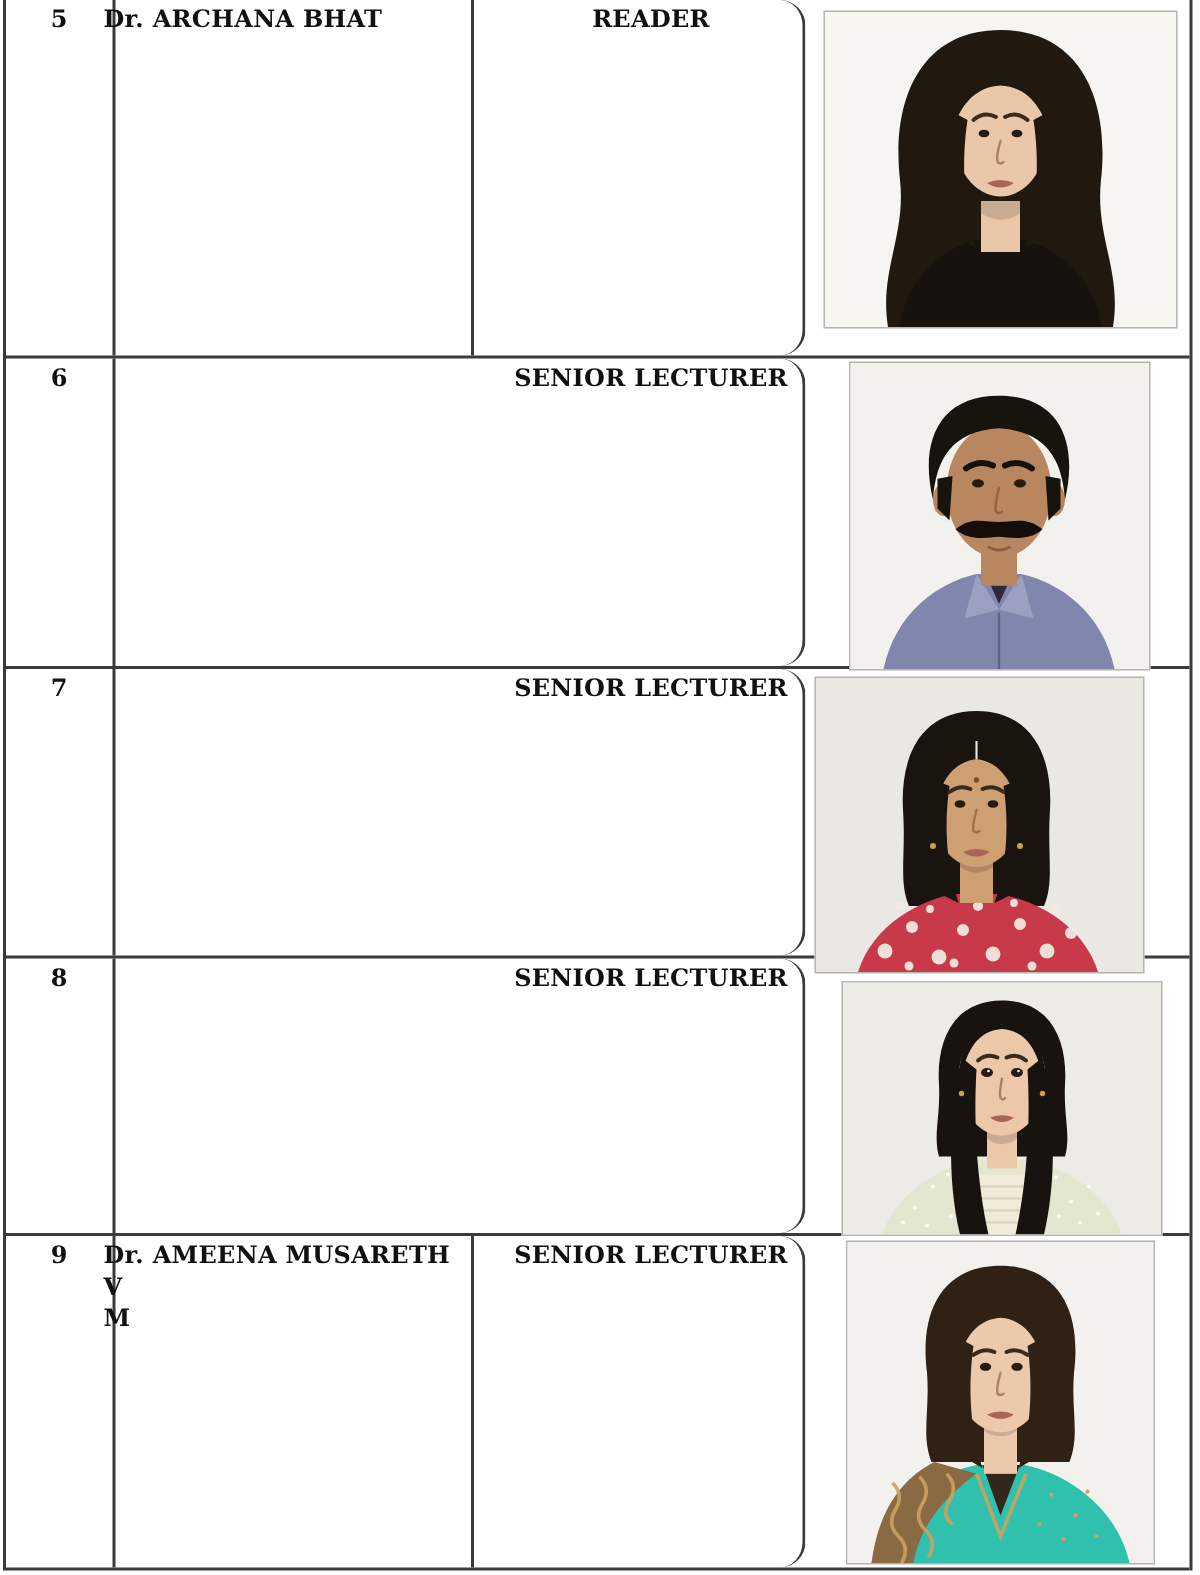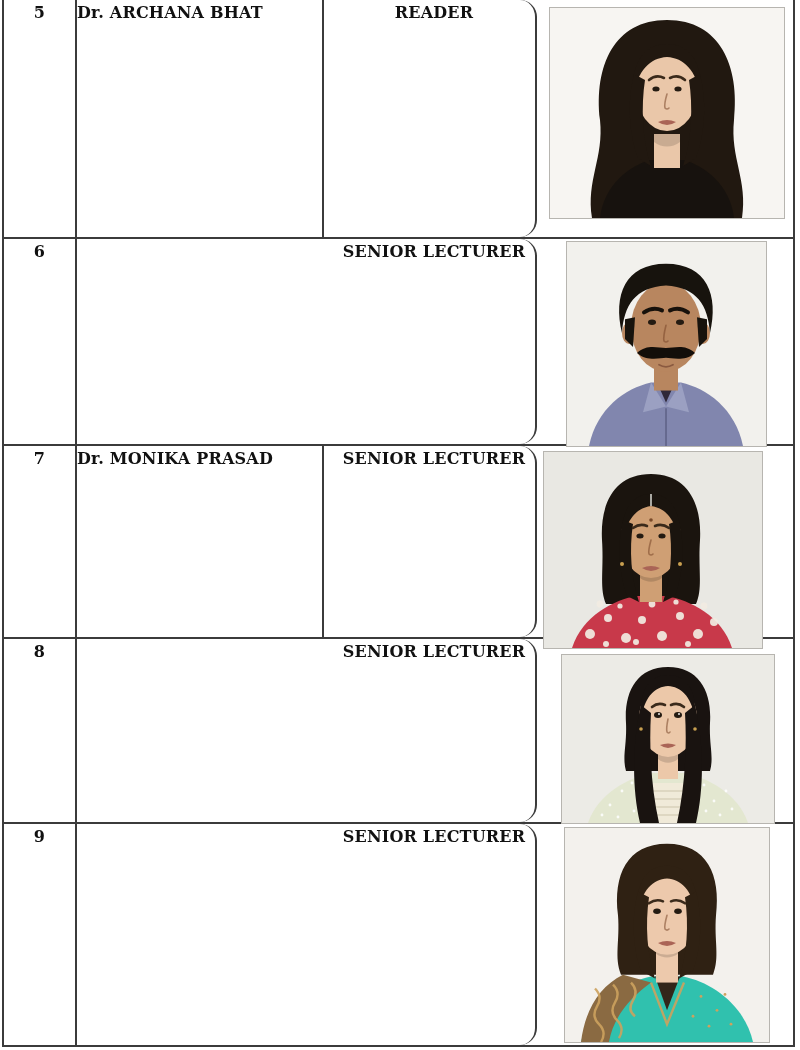--- a/index.html
+++ b/index.html
@@ -5,21 +5,21 @@
   html,body{margin:0;padding:0;background:#ffffff;}
   .sheet{position:relative;width:800px;height:1050px;background:#ffffff;overflow:hidden;
          font-family:"DejaVu Serif","Liberation Serif",serif;color:#111;}
   .tbl{position:absolute;left:2px;top:0;width:793px;height:1047px;box-sizing:border-box;
        border-left:2px solid #3b3b3b;border-right:2px solid #3b3b3b;}
   .row{position:relative;box-sizing:border-box;border-bottom:2px solid #3b3b3b;}
   .r5{height:239px}.r6{height:207px}.r7{height:193px}.r8{height:185px}.r9{height:223px}
   .cell{position:absolute;top:0;bottom:0;box-sizing:border-box;
         font-weight:bold;font-size:16px;line-height:21px;letter-spacing:.2px;}
   .c1{left:0;width:73px;border-right:2px solid #3b3b3b;text-align:center;padding-top:2px;}
-  .c2{left:64px;width:256px;border-right:2px solid #3b3b3b;padding:2px 8px 0 9px;white-space:pre-line;}
+  .c2{left:56px;width:256px;border-right:2px solid #3b3b3b;padding:2px 8px 0 9px;white-space:pre-line;}
   .c3{left:329px;width:204px;border-right:2px solid #3b3b3b;text-align:center;padding-top:2px;border-radius:17px;}
   .photo{position:absolute;z-index:2;border:1px solid #b7b5b0;background:#f4f3f0;}
   .photo svg{display:block;width:100%;height:100%;}
   .p5{left:545px;top:7px;width:234px;height:210px;}
   .p6{left:562px;top:2px;width:199px;height:204px;}
   .p7{left:539px;top:5px;width:218px;height:196px;}
   .p8{left:557px;top:15px;width:212px;height:168px;}
   .p9{left:560px;top:3px;width:204px;height:214px;}
   .brow{stroke:#3a2a1b;stroke-width:2.6;fill:none;stroke-linecap:round;}
   .brow-thick{stroke:#17110b;stroke-width:4;fill:none;stroke-linecap:round;}
@@ -84,21 +84,20 @@
           <ellipse class="eye" cx="85" cy="81" rx="4" ry="2.8"></ellipse>
           <ellipse class="eye" cx="113" cy="81" rx="4" ry="2.8"></ellipse>
           <path class="nose" d="M99 84 q -3 12 -2 16 q 2 2 4 0"></path>
           <path d="M92 124 q 7 4 14 0" stroke="#8a5a40" stroke-width="1.8" fill="none" stroke-linecap="round"></path>
         </svg>
       </div>
     </div>
 
     <div class="row r7">
       <div class="cell c1"><span>7</span></div>
-      <div class="cell c2"><span>Dr. MONIKA PRASAD</span></div>
       <div class="cell c3"><span>SENIOR LECTURER</span></div>
       <div class="photo p7">
         <svg viewBox="0 0 218 196" preserveAspectRatio="none" role="img" aria-label="woman-hair-pulled-back-red-floral-top">
           <rect width="218" height="196" fill="#e9e8e3"></rect>
           <path d="M107 22 C 70 22 56 52 58 88 C 60 118 55 136 62 152 L 152 152 C 159 136 154 118 156 88 C 158 52 144 22 107 22 Z" fill="#1a140e"></path>
           <path d="M28 196 C 38 164 70 148 92 144 L 122 144 C 146 148 178 164 188 196 Z" fill="#c8394a"></path>
           <g opacity="0.92" fill="#f2ece2">
             <circle cx="46" cy="182" r="5"></circle>
               <circle cx="64" cy="166" r="4"></circle>
             <circle cx="82" cy="186" r="5"></circle>
@@ -180,20 +179,22 @@
           <path class="nose" d="M106 64 q -2 10 -1 13 q 2 2 3 0"></path>
           <path class="lips" d="M98 90 q 8 -3 16 0 q -8 6 -16 0 Z"></path>
           <circle cx="79" cy="74" r="1.8" fill="#c9a050"></circle>
           <circle cx="133" cy="74" r="1.8" fill="#c9a050"></circle>
         </svg>
       </div>
     </div>
 
     <div class="row r9">
       <div class="cell c1"><span>9</span></div>
+      <div class="cell c2"><span>Dr. AMEENA MUSARETH V
+M</span></div>
       <div class="cell c3"><span>SENIOR LECTURER</span></div>
       <div class="photo p9">
         <svg viewBox="0 0 204 216" preserveAspectRatio="none" role="img" aria-label="woman-teal-dress-gold-embroidered-dupatta">
           <rect width="204" height="216" fill="#f3f1ed"></rect>
           <path d="M102 16 C 62 16 48 48 53 88 C 55 114 49 130 56 148 L 148 148 C 155 130 149 114 151 88 C 156 48 142 16 102 16 Z" fill="#2f2113"></path>
           <path d="M16 216 C 24 180 56 156 86 150 L 118 150 C 148 156 180 180 188 216 Z" fill="#30c1ae"></path>
           <path d="M16 216 C 20 184 34 160 58 148 L 86 156 C 64 172 48 192 44 216 Z" fill="#8a6a42"></path>
           <g stroke-width="2.4" fill="none" opacity="0.9" stroke="#cda25e">
             <path d="M30 162 q 8 8 2 18 q -6 10 2 18 q 8 8 2 18"></path>
             <path d="M48 158 q 8 8 2 18 q -6 10 2 18 q 8 8 2 18"></path>

